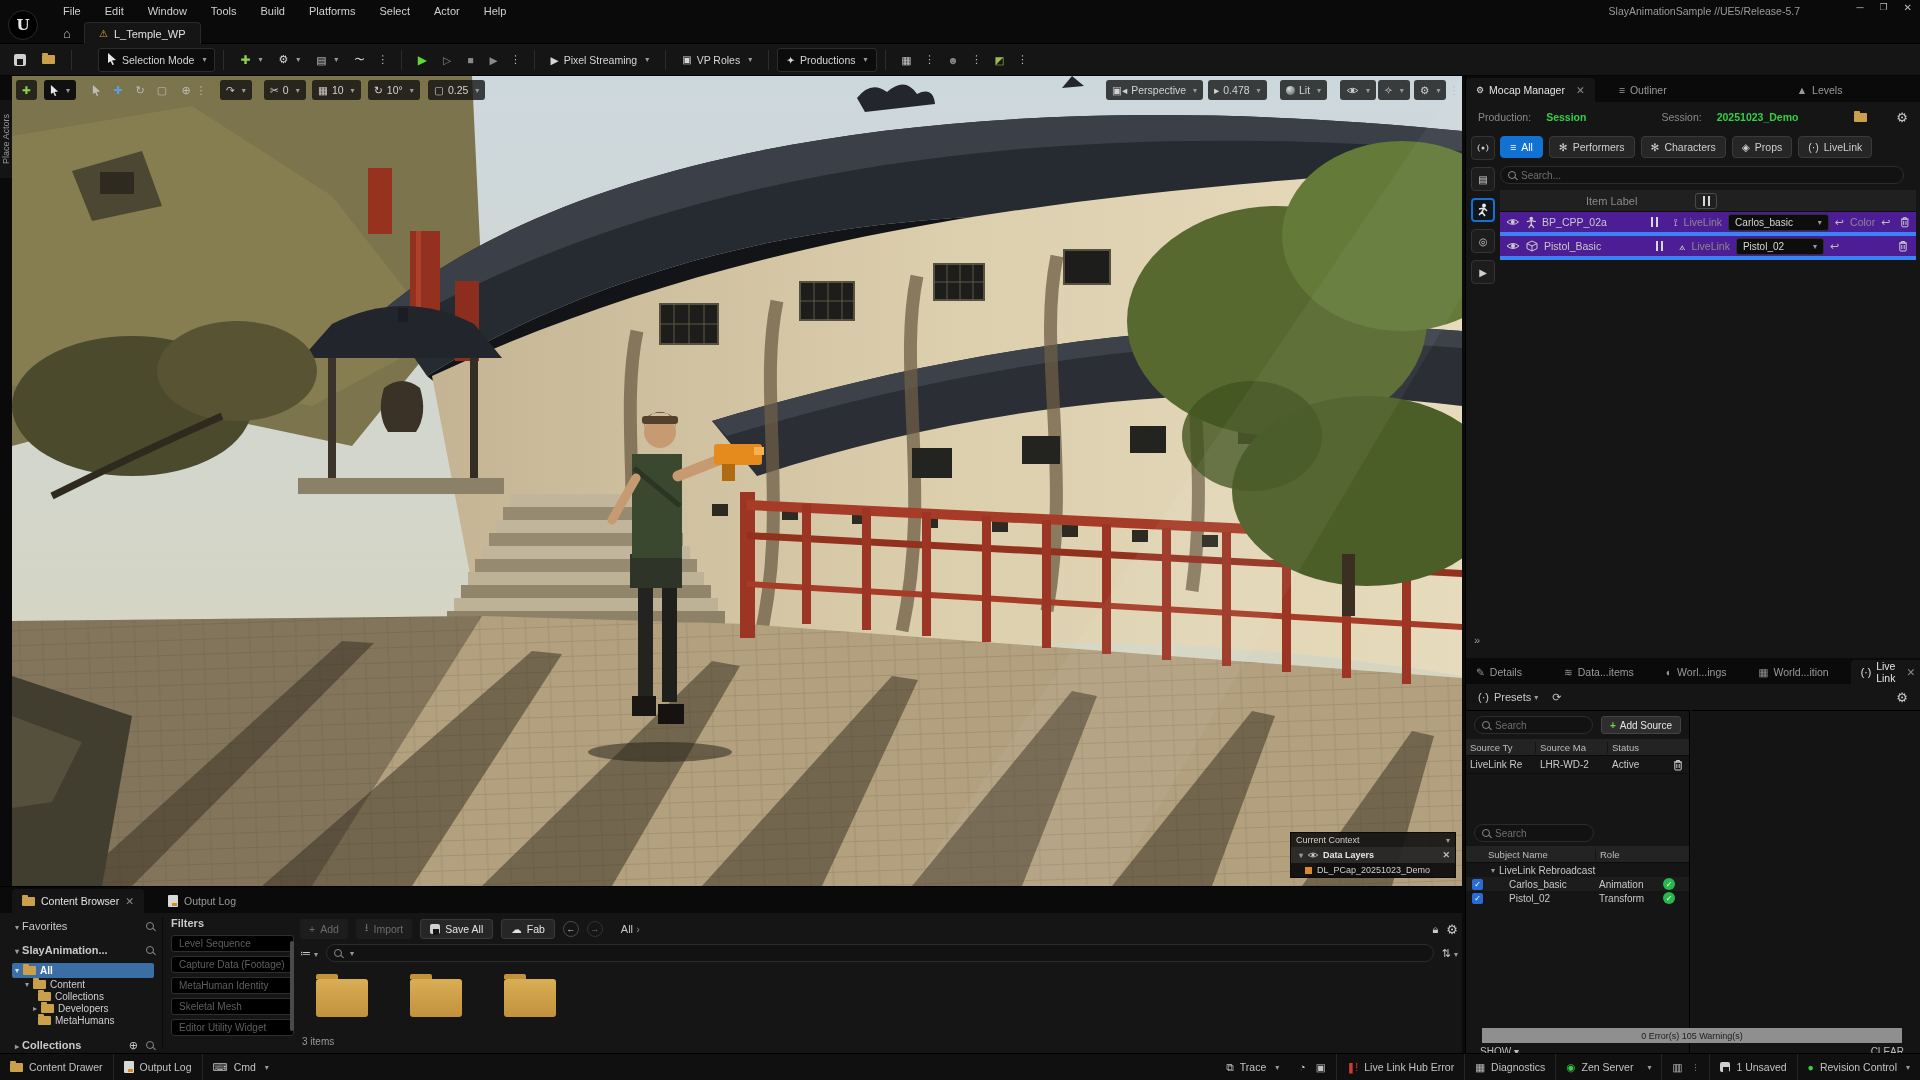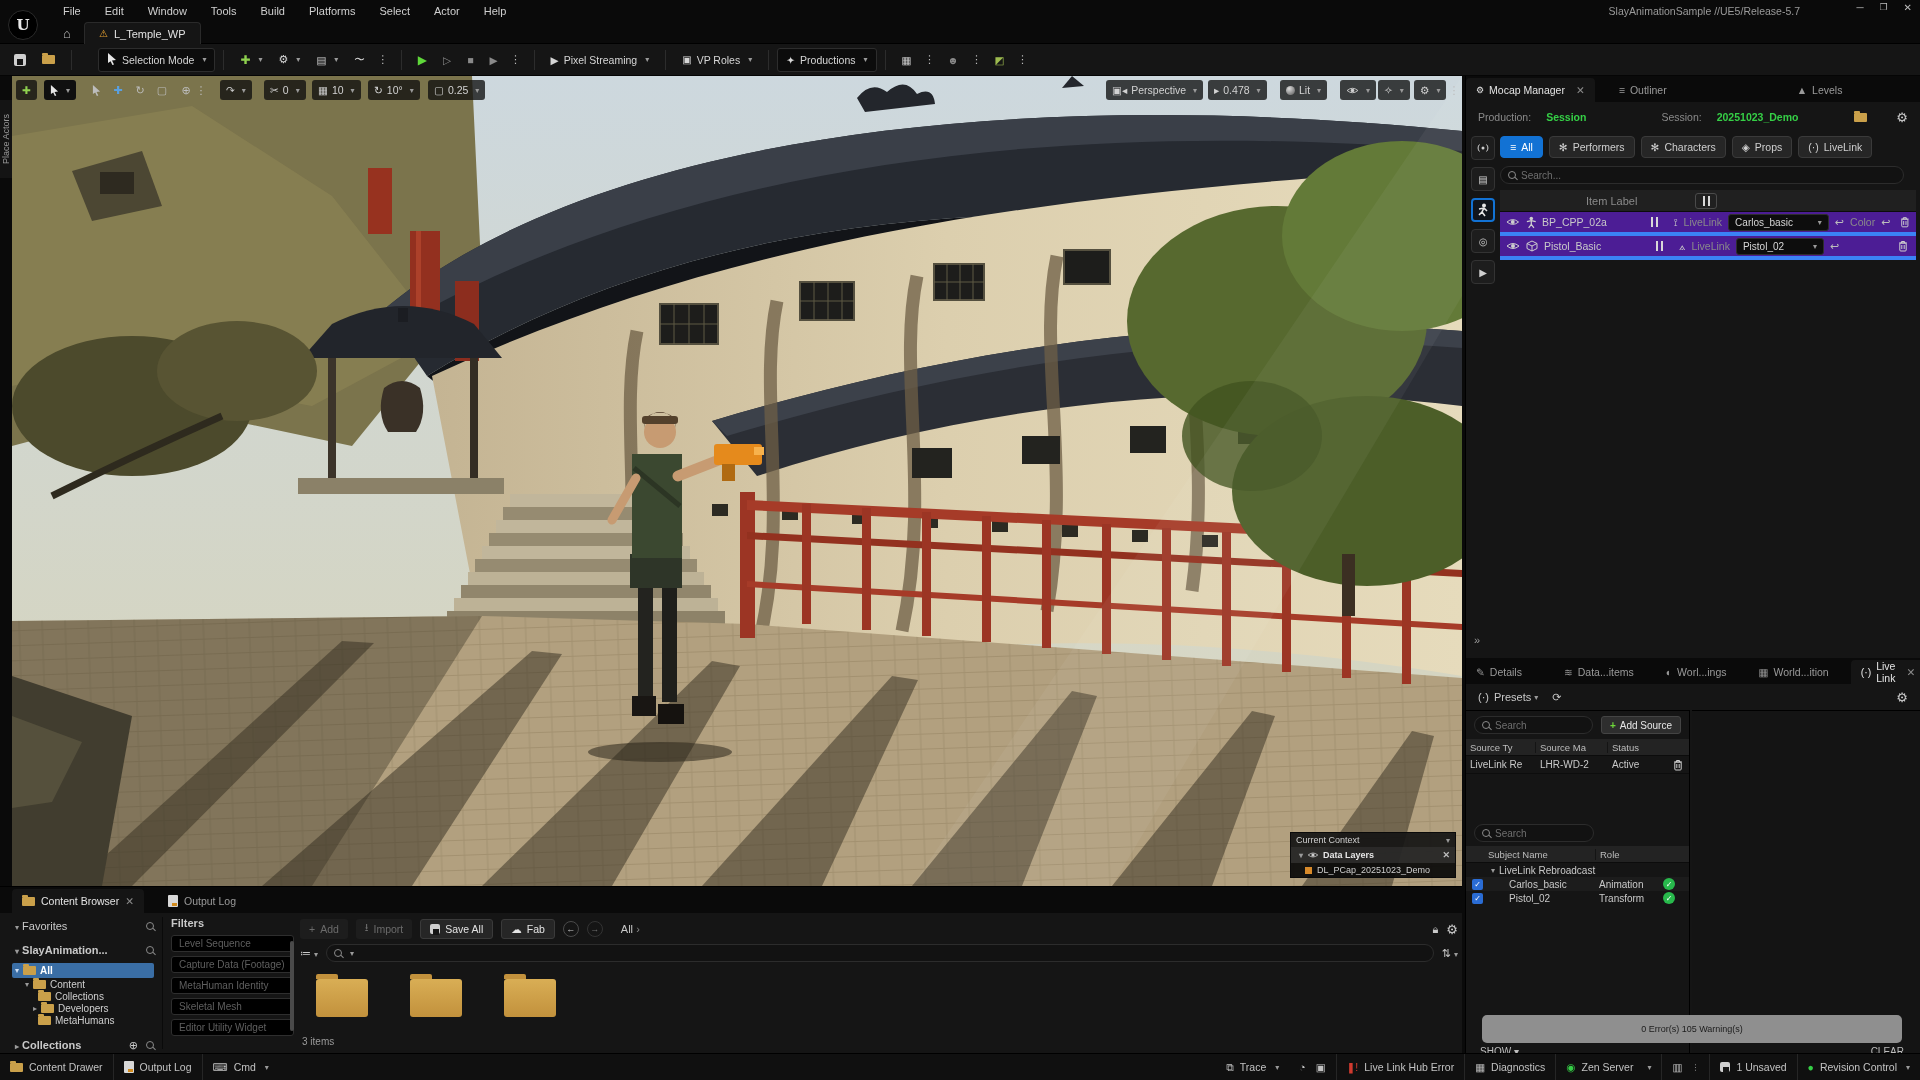--- a/index.html
+++ b/index.html
@@ -72,21 +72,21 @@
   #mocap-strip{position:absolute;left:4px;top:60px;width:26px;display:flex;flex-direction:column;gap:7px;align-items:center}
   .strip-btn{width:24px;height:24px;background:#1d1d1d;border:1px solid #333;border-radius:4px;display:flex;align-items:center;justify-content:center;color:#cfcfcf;font-size:10px}
   .strip-btn.sel{border:2px solid #1272d4;background:#10151c}
   .mrow{display:flex;align-items:center;height:24px;gap:6px;padding:0 6px;border-bottom:4px solid #3b82f6;background:#4c1d95;font-size:10.5px}
   .mdrop{background:#0d0d0d;border:1px solid #2e2e2e;border-radius:3px;height:17px;display:flex;align-items:center;gap:6px;padding:0 6px;font-size:10px;color:#d6d6d6}
   
   #right-bottom{left:1465px;top:658px;width:455px;height:395px;background:#151515;border-left:1px solid #000}
   .ll-col-hdr{display:flex;background:#232323;height:17px;align-items:center;color:#bdbdbd;font-size:9.5px;border-bottom:1px solid #0c0c0c}
   .ll-cell{padding:0 4px;overflow:hidden;white-space:nowrap}
   #addsrc{background:#2e2e2e;border:1px solid #444;border-radius:3px;height:18px;display:flex;align-items:center;gap:4px;padding:0 8px;font-size:10px;color:#e6e6e6}
-  #msgbar{position:absolute;left:16px;right:18px;bottom:10px;height:28px;background:#8f8f8f;border-radius:5px;
+  #msgbar{position:absolute;left:16px;right:18px;bottom:10px;height:15px;background:#8f8f8f;border-radius:0;
           color:#1c1c1c;font-size:9px;display:flex;align-items:center;padding:0 10px;justify-content:center}
   
   #cbrowser{left:0;top:886px;width:1462px;height:167px;background:#151515;border-top:1px solid #000}
   .cb-tab{height:24px;display:flex;align-items:center;gap:6px;padding:0 10px;font-size:10.5px}
   .filter-pill{height:17px;border:1px solid #2e2e2e;border-radius:3px;background:#000000;color:#5f5f5f;
                display:flex;align-items:center;padding:0 7px;font-size:10px;margin-bottom:4px}
   .tree-row{height:12px;display:flex;align-items:center;gap:4px;font-size:10px;color:#cfcfcf}
   .cb-btn{height:20px;display:flex;align-items:center;gap:5px;padding:0 9px;border-radius:3px;font-size:10.5px}
   
   #statusbar{left:0;top:1053px;width:1920px;height:27px;background:#101010;border-top:1px solid #000;

